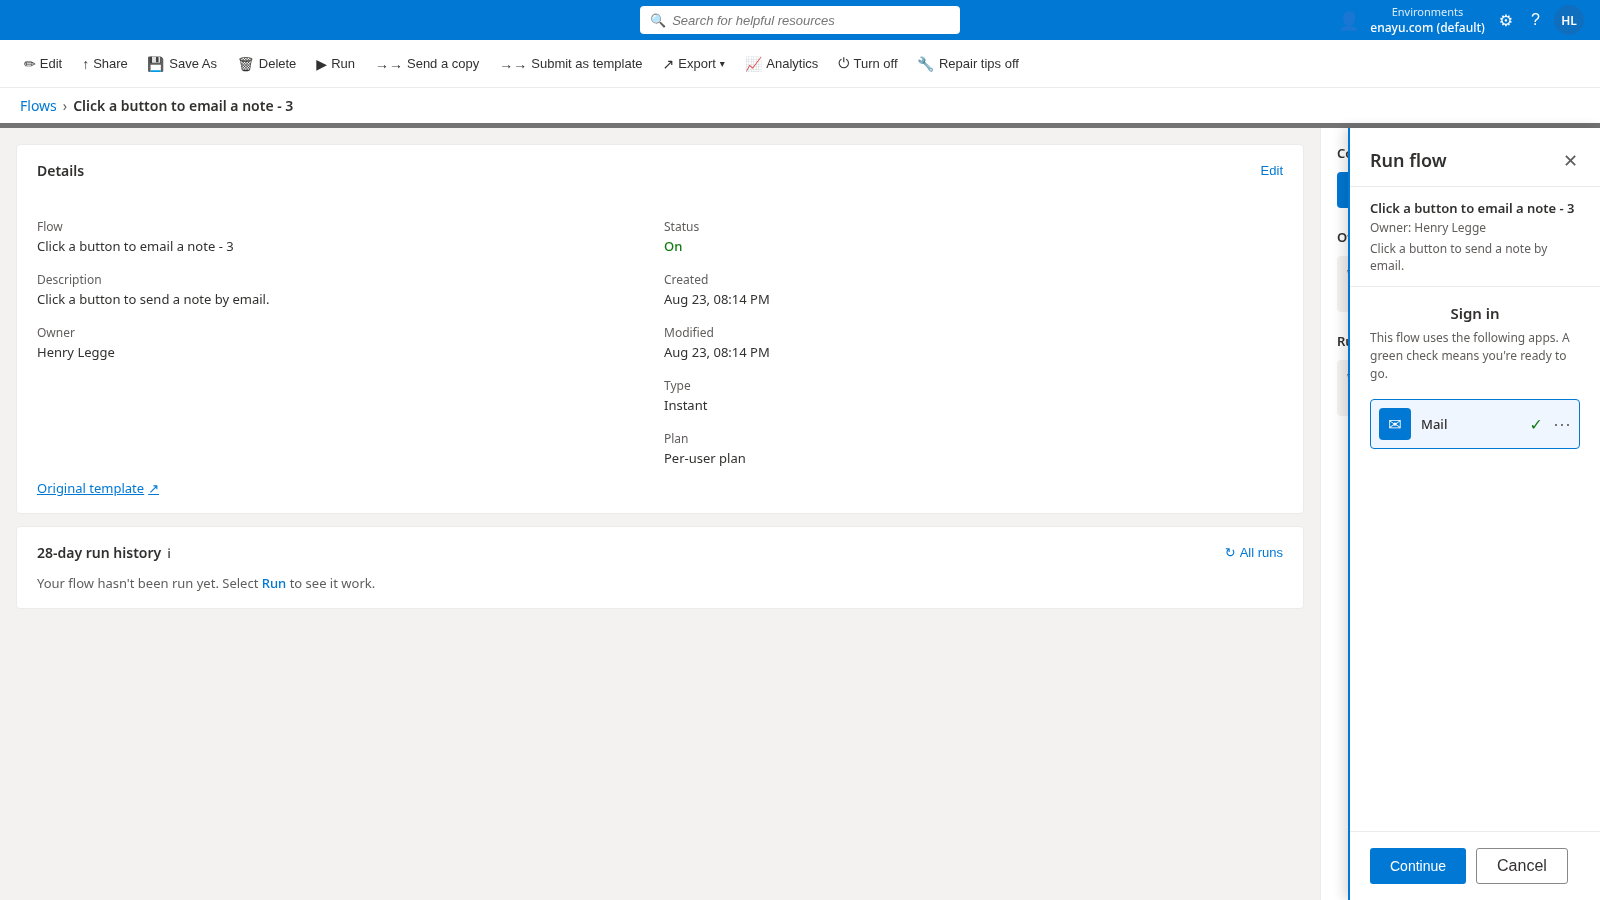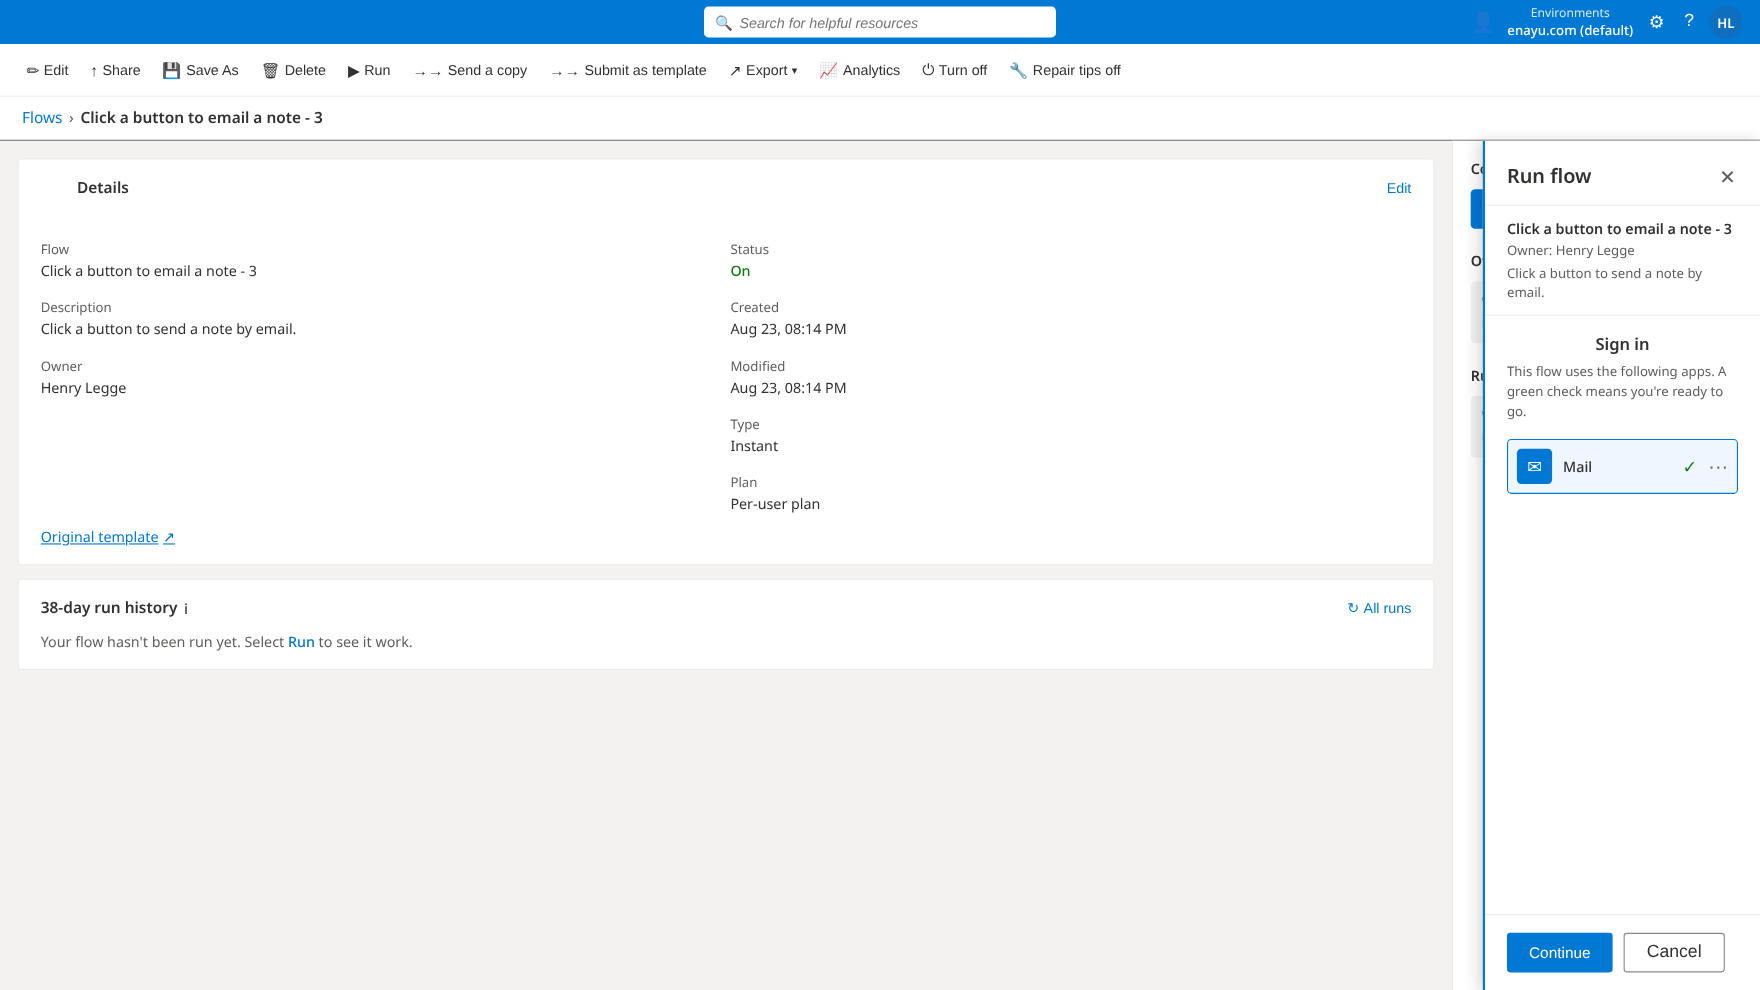--- a/index.html
+++ b/index.html
@@ -70,21 +70,21 @@
     .toolbar-btn .tb-icon { font-size: 14px; color: #323130; }
 
     
     .breadcrumb {
       height: 40px;
       background: white;
       display: flex;
       align-items: center;
       padding: 0 20px;
       gap: 6px;
-      border-bottom: 1px solid #737373;
+      border-bottom: 5px solid #737373;
       font-size: 14px;
     }
     .breadcrumb a { color: #0078d4; text-decoration: none; }
     .breadcrumb .sep { color: #605e5c; }
     .breadcrumb .current { color: #323130; font-weight: 600; }
 
     
     .main-area {
       display: flex;
       height: calc(900px - 40px - 48px - 40px);
@@ -107,21 +107,20 @@
       background: white;
       border: 1px solid #edebe9;
       border-radius: 4px;
       padding: 16px 20px;
     }
     .card-header {
       display: flex;
       justify-content: space-between;
       align-items: center;
       margin-bottom: 16px;
-      margin-left: 33px;
     }
     .card-title { font-size: 14px; font-weight: 600; }
     .card-edit-btn {
       color: #0078d4; border: none; background: none; cursor: pointer; font-size: 13px;
     }
 
     .details-grid {
       display: grid;
       grid-template-columns: 1fr 1fr;
       gap: 16px 8px;
@@ -390,21 +389,21 @@
       </div>
       <a href="#" class="original-template">
         <span>Original template</span>
         <span>↗</span>
       </a>
     </div>
 
     <div class="card">
       <div class="run-history-header">
         <div class="run-history-title">
-          <span>38-day run history</span>
+          <span>28-day run history</span>
           <span class="info-icon">ℹ</span>
         </div>
         <button class="all-runs-btn">
           <span>↻</span>
           <span>All runs</span>
         </button>
       </div>
       <p class="run-empty-text">
         <span>Your flow hasn't been run yet. Select</span>
         <span class="run-link">Run</span>

